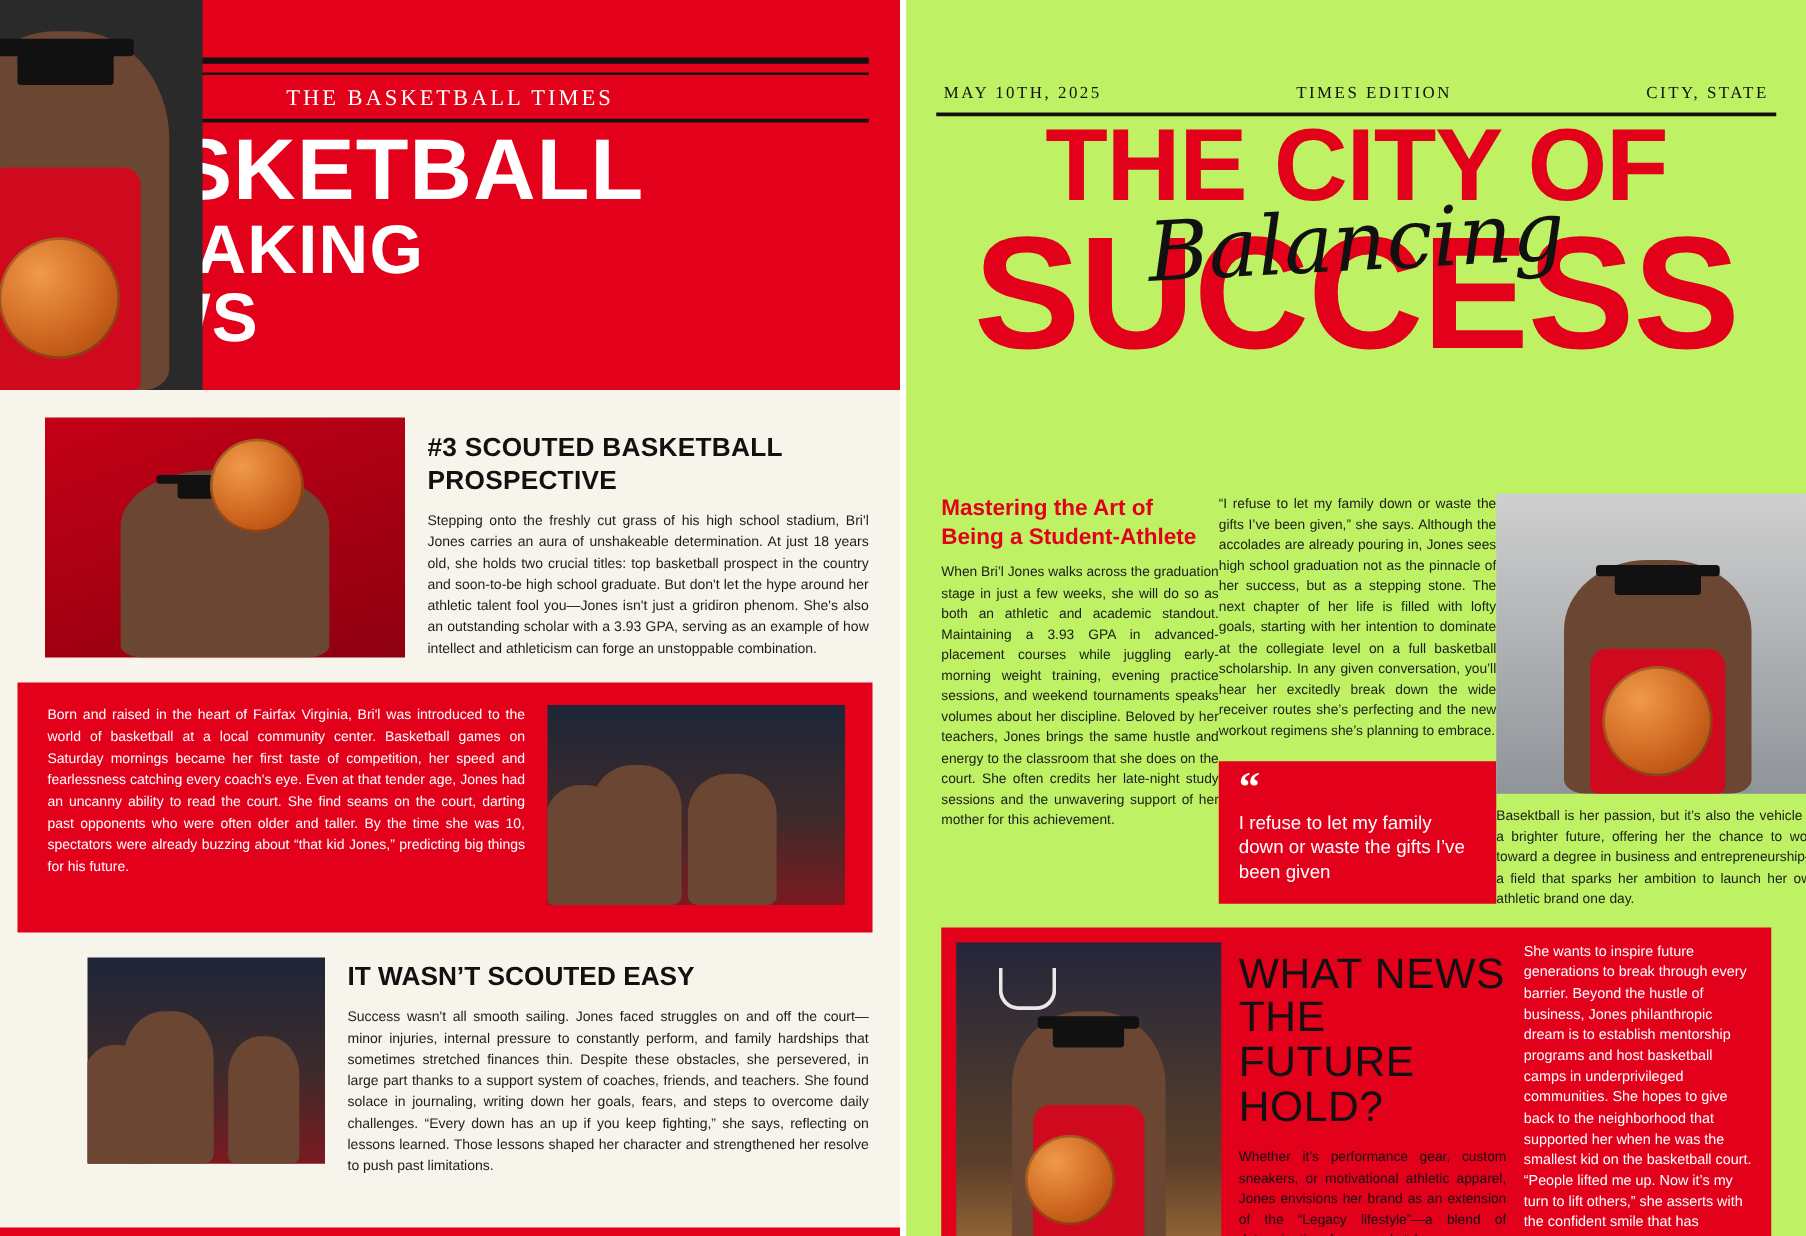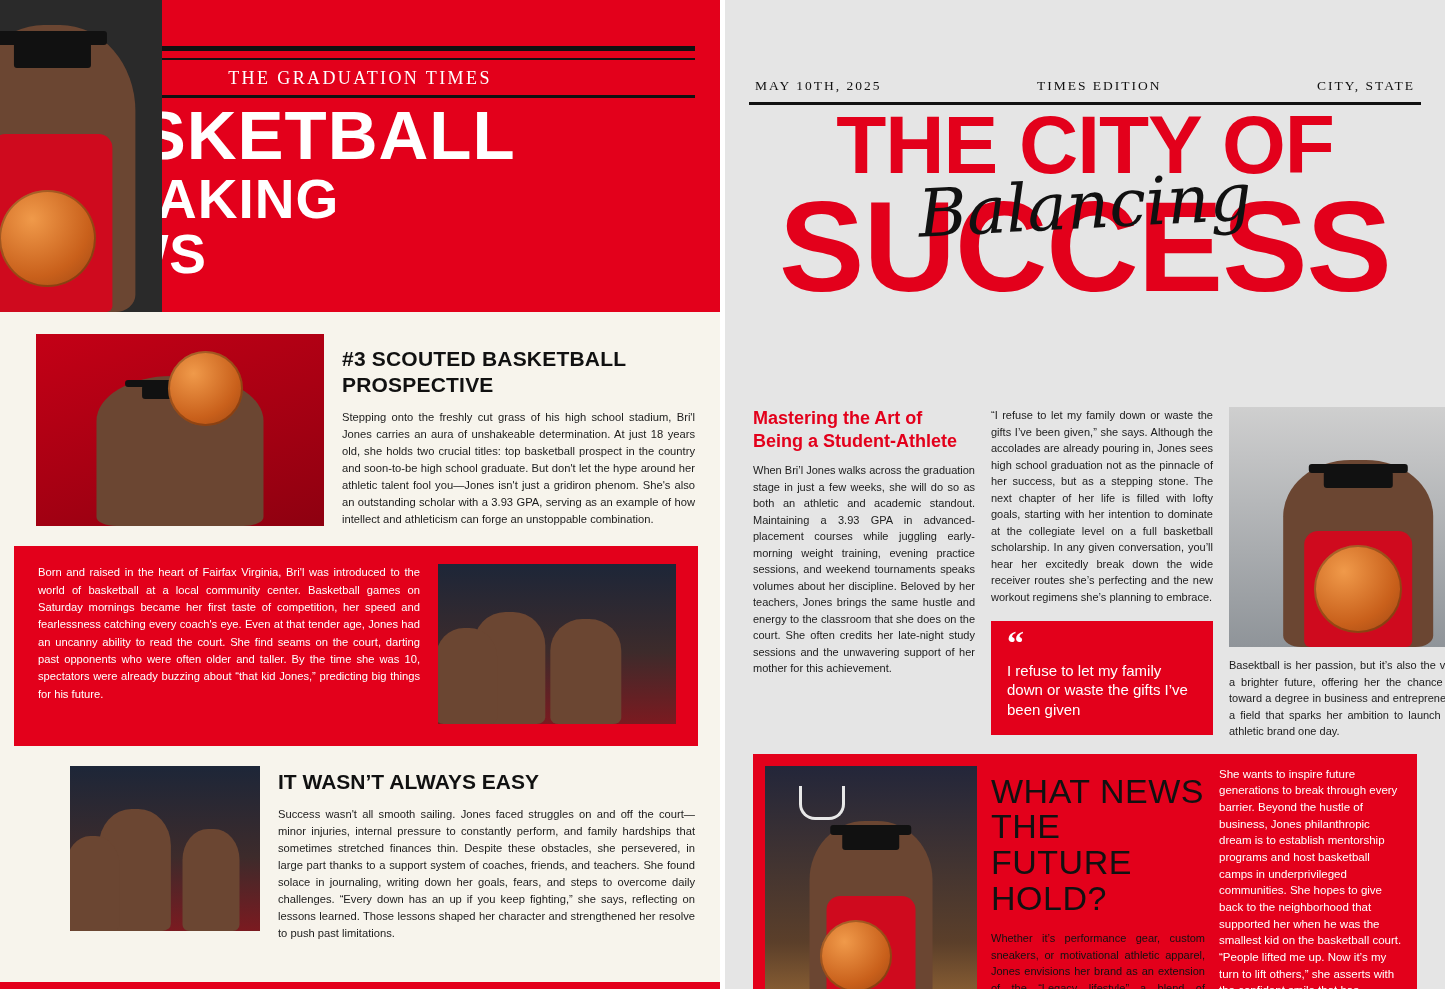--- a/index.html
+++ b/index.html
@@ -119,24 +119,24 @@
     position: absolute; left: 0; bottom: 0; width: 100%; height: 7px;
     background: #e3001b;
   }
   .gutter {
     width: 5px; height: 989px; background: #ffffff;
   }
 
   
   .page-right {
     width: 720px; height: 989px;
-    background: #e5e5e5;
+    background: #bef264;
     position: relative;
     overflow: hidden;
-    padding: 16px 22px;
+    padding: 4px 22px;
   }
   .r-topline {
     display: flex; justify-content: space-between; align-items: baseline;
     font-family: "Liberation Serif", serif;
     font-size: 13.5px; letter-spacing: 2px; color: #111;
     padding: 62px 8px 8px 8px;
   }
   .r-rule { height: 3px; background: #111; margin: 0 2px; }
   .r-title {
     position: relative;
@@ -153,21 +153,21 @@
   .r-title .t1 { font-size: 82px; }
   .r-title .t2 { font-size: 128px; margin-top: 10px; }
   .script {
     position: absolute; left: 50%; top: 58px; transform: translateX(-50%) rotate(-3deg);
     font-family: "DejaVu Serif", serif;
     font-style: italic; font-size: 66px; color: #111;
     white-space: nowrap;
   }
 
   .r-cols {
-    display: flex; gap: 16px; margin-top: 6px; padding: 0 6px;
+    display: flex; margin-top: 6px; padding: 0 6px;
   }
   .col { flex: 1; }
   .col.c1 { width: 222px; flex: none; }
   .col.c2 { width: 222px; flex: none; }
   .col.c3 { width: 258px; flex: none; }
   .r-h-red {
     color: #e3001b; font-size: 18px; font-weight: 700; line-height: 1.25;
     margin: 22px 0 10px 0;
   }
   .body-sm {
@@ -246,21 +246,21 @@
 </head>
 <body>
 
 <div class="spread">
 
   <div class="page-left">
 
     <div class="masthead">
       <div class="rule-top"></div>
       <div class="rule-top2"></div>
-      <div class="paper-name">THE GRADUATION TIMES</div>
+      <div class="paper-name">THE BASKETBALL TIMES</div>
       <div class="rule-bot"></div>
       <div class="head-lines">
         <span class="l1">BASKETBALL</span>
         <span class="l2">BREAKING</span>
         <span class="l3">NEWS</span>
       </div>
       <div class="masthead-photo photo">
         <div class="figure jersey">
           <div class="cap"></div>
         </div>
@@ -292,21 +292,21 @@
       </div>
     </div>
 
     <div class="sec3">
       <div class="ph photo ph-team">
         <div class="figure" style="width:38%;left:34%;height:74%;"></div>
         <div class="figure" style="width:30%;left:74%;height:62%;"></div>
         <div class="figure" style="width:28%;left:12%;height:58%;"></div>
       </div>
       <div class="txt">
-        <h2>IT WASN’T ALWAYS EASY</h2>
+        <h2>IT WASN’T SCOUTED EASY</h2>
         <div class="body-black">Success wasn't all smooth sailing. Jones faced struggles on and off the court—minor injuries, internal pressure to constantly perform, and family hardships that sometimes stretched finances thin. Despite these obstacles, she persevered, in large part thanks to a support system of coaches, friends, and teachers. She found solace in journaling, writing down her goals, fears, and steps to overcome daily challenges. “Every down has an up if you keep fighting,” she says, reflecting on lessons learned. Those lessons shaped her character and strengthened her resolve to push past limitations.</div>
       </div>
     </div>
 
     <div class="bottom-bar"></div>
   </div>
 
   <div class="gutter"></div>
 
   <div class="page-right">

